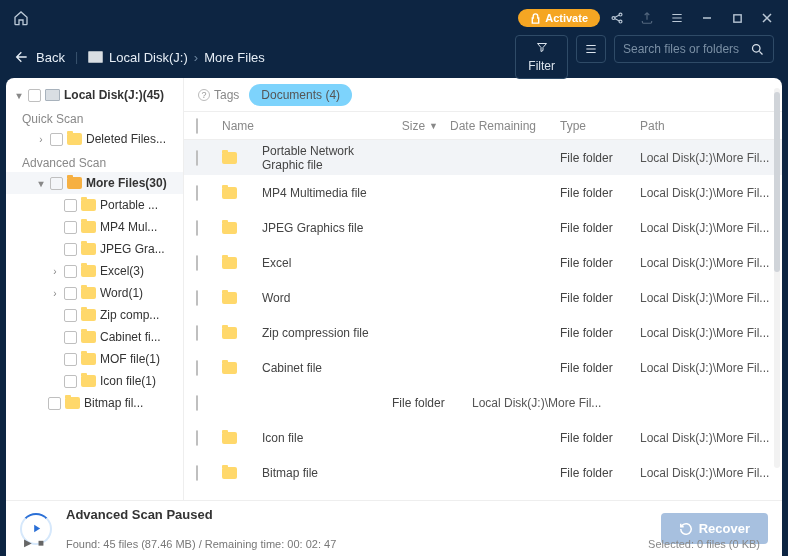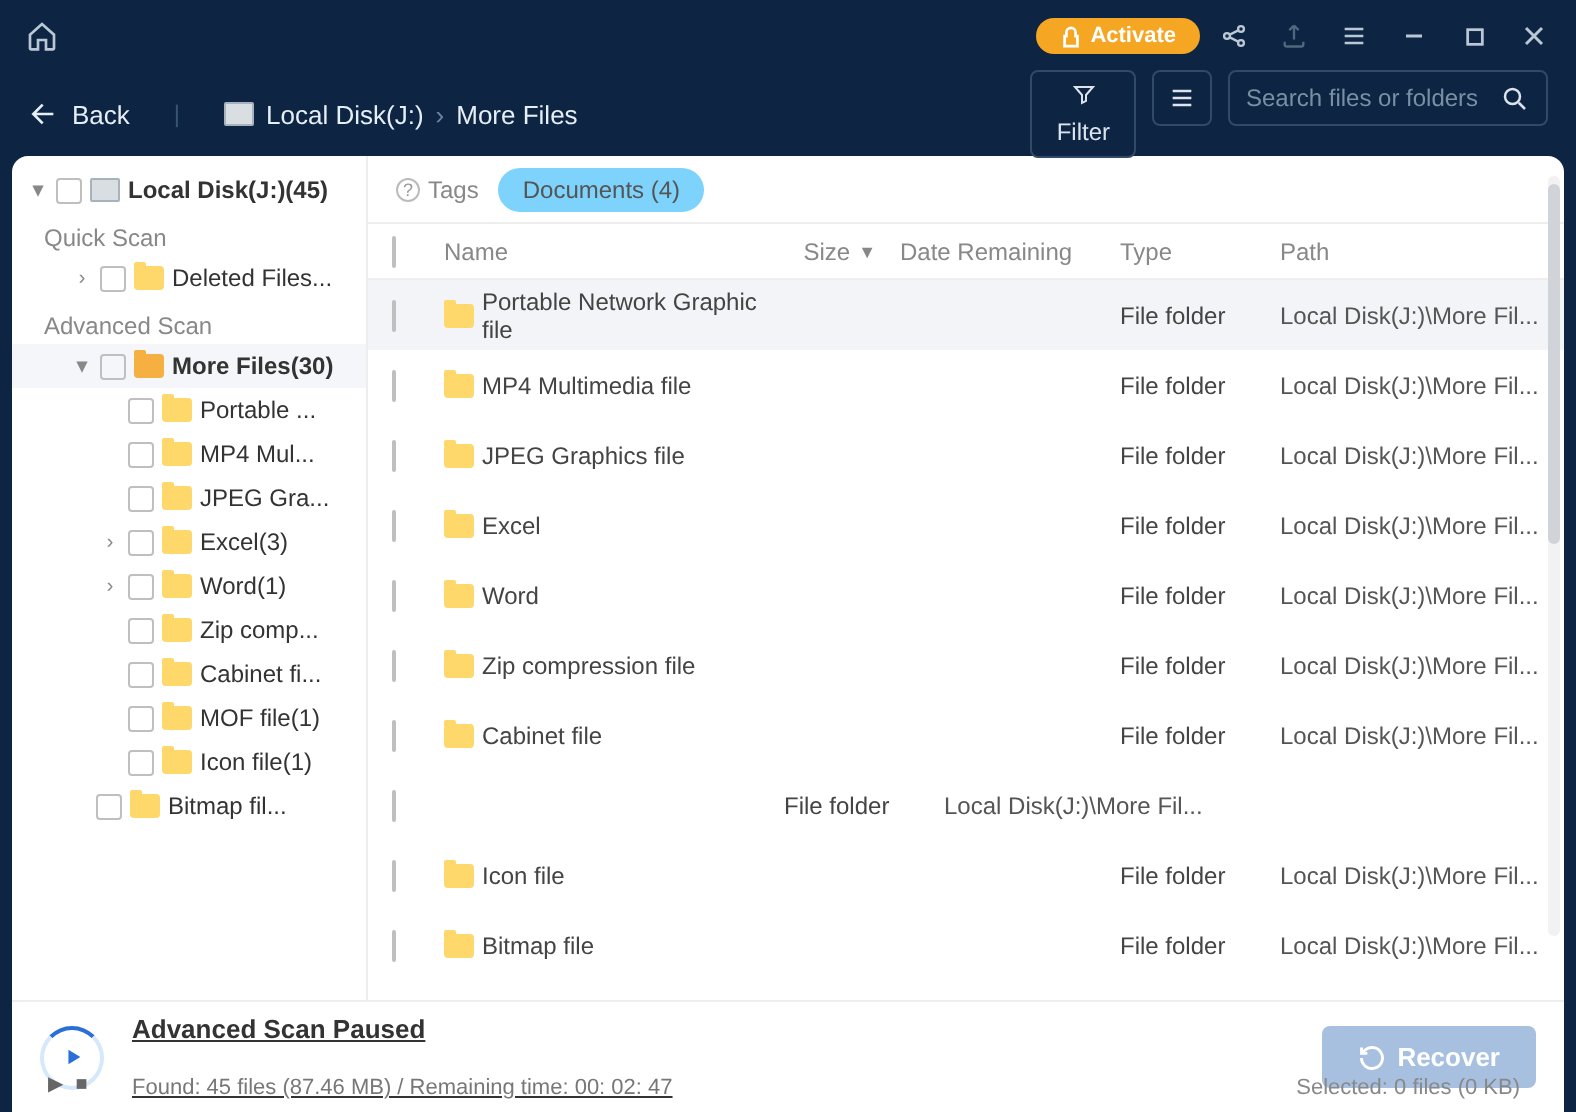--- a/index.html
+++ b/index.html
@@ -3,21 +3,21 @@
 <meta charset="utf-8">
 <style>
 * { margin: 0; padding: 0; box-sizing: border-box; font-family: -apple-system, "Segoe UI", Arial, sans-serif; }
 body { width: 788px; height: 556px; background: #0d2542; overflow: hidden; font-size: 12px; color: #333; }
 .titlebar { height: 36px; background: #0d2542; display: flex; align-items: center; padding: 0 8px; }
 .titlebar-left { display: flex; align-items: center; }
 .titlebar-right { margin-left: auto; display: flex; align-items: center; gap: 4px; }
 .home-icon { width: 16px; height: 16px; color: #bac8d6; }
 .activate-btn { background: #f5a623; color: #fff; border-radius: 12px; padding: 3px 12px; font-size: 11px; font-weight: 600; display: flex; align-items: center; gap: 4px; }
 .win-btn { width: 26px; height: 26px; display: flex; align-items: center; justify-content: center; color: #bac8d6; }
-.toolbar { height: 42px; background: #0d2542; display: flex; align-items: center; padding: 0 14px; gap: 22px; }
+.toolbar { height: 42px; background: #0d2542; display: flex; align-items: center; padding: 0 14px; gap: 10px; }
 .back-grp { display: flex; align-items: center; gap: 6px; color: #e6eef6; font-size: 13px; }
 .breadcrumb { display: flex; align-items: center; gap: 6px; color: #e6eef6; font-size: 13px; }
 .bc-sep { color: #6b859f; }
 .filter-btn { border: 1px solid #2f4b67; border-radius: 4px; padding: 5px 12px; color: #dbe4ed; font-size: 12px; display: flex; align-items: center; gap: 6px; flex-direction: column; }
 .view-btn { border: 1px solid #2f4b67; border-radius: 4px; width: 30px; height: 28px; display:flex; align-items:center; justify-content:center; color:#dbe4ed;}
 .search-box { border: 1px solid #2f4b67; border-radius: 4px; height: 28px; width: 160px; display: flex; align-items: center; padding: 0 8px; gap: 6px; }
 .search-box input { background: transparent; border: none; outline: none; color: #dbe4ed; font-size: 12px; width: 100%; }
 .search-box input::placeholder { color: #7a8fa4; }
 .content { background: #fff; border-radius: 8px 8px 0 0; height: calc(100% - 78px - 56px); display: flex; margin: 0 6px; overflow: hidden; }
 .sidebar { width: 178px; border-right: 1px solid #eee; overflow-y: auto; padding: 6px 0; }
@@ -37,26 +37,26 @@
 .cols { height: 28px; display: flex; align-items: center; padding: 0 12px; color: #888; font-size: 12px; border-bottom: 1px solid #eee; }
 .c-chk { width: 26px; }
 .c-name { flex: 1; }
 .c-size { width: 60px; text-align: right; padding-right: 12px; display:flex; align-items:center; justify-content:flex-end; gap:4px;}
 .c-date { width: 110px; }
 .c-type { width: 80px; }
 .c-path { width: 130px; }
 .rows { flex: 1; overflow-y: auto; }
 .row { height: 35px; display: flex; align-items: center; padding: 0 12px; font-size: 12px; color: #444; }
 .row.sel { background: #f2f4f7; }
-.row .c-name { display: flex; align-items: center; gap: 4px; }
+.row .c-name { display: flex; align-items: center; gap: 25px; }
 .row .c-path { white-space: nowrap; overflow: hidden; text-overflow: ellipsis; color: #555; }
 .footer { height: 56px; background: #fff; display: flex; align-items: center; padding: 0 14px; gap: 14px; margin: 0 6px; border-top: 1px solid #eee; }
 .play-circle { width: 32px; height: 32px; border: 2px solid #d6e8fb; border-top-color: #2a6fd6; border-radius: 50%; display: flex; align-items: center; justify-content: center; color: #2a6fd6; }
 .small-ctrl { display:flex; gap:6px; align-items:center; color:#666; font-size:10px; position:absolute; bottom:8px; left:18px;}
-.foot-main { display: flex; flex-direction: column; gap: 16px; text-decoration: underline; }
+.foot-main { display: flex; flex-direction: column; gap: 16px; }
 .foot-title { font-weight: 700; font-size: 13px; }
 .foot-sub { font-size: 11px; color: #777; }
 .recover-btn { margin-left: auto; background: #a7c0df; color: #fff; border-radius: 4px; padding: 8px 18px; font-size: 13px; font-weight: 600; display:flex; align-items:center; gap:6px; }
 .sel-lbl { font-size: 11px; color: #888; position: absolute; right: 22px; bottom: 6px; }
 .ovfl { overflow:hidden; text-overflow: ellipsis; }
 svg { flex-shrink: 0; }
 .scrollbar-fake { position:absolute; right:8px; top:88px; width:6px; height:380px; background:#f2f2f2; border-radius:3px;}
 .scrollbar-thumb { width:6px; height:180px; background:#d0d4d9; border-radius:3px; margin-top:4px;}
 </style>
 </head>

